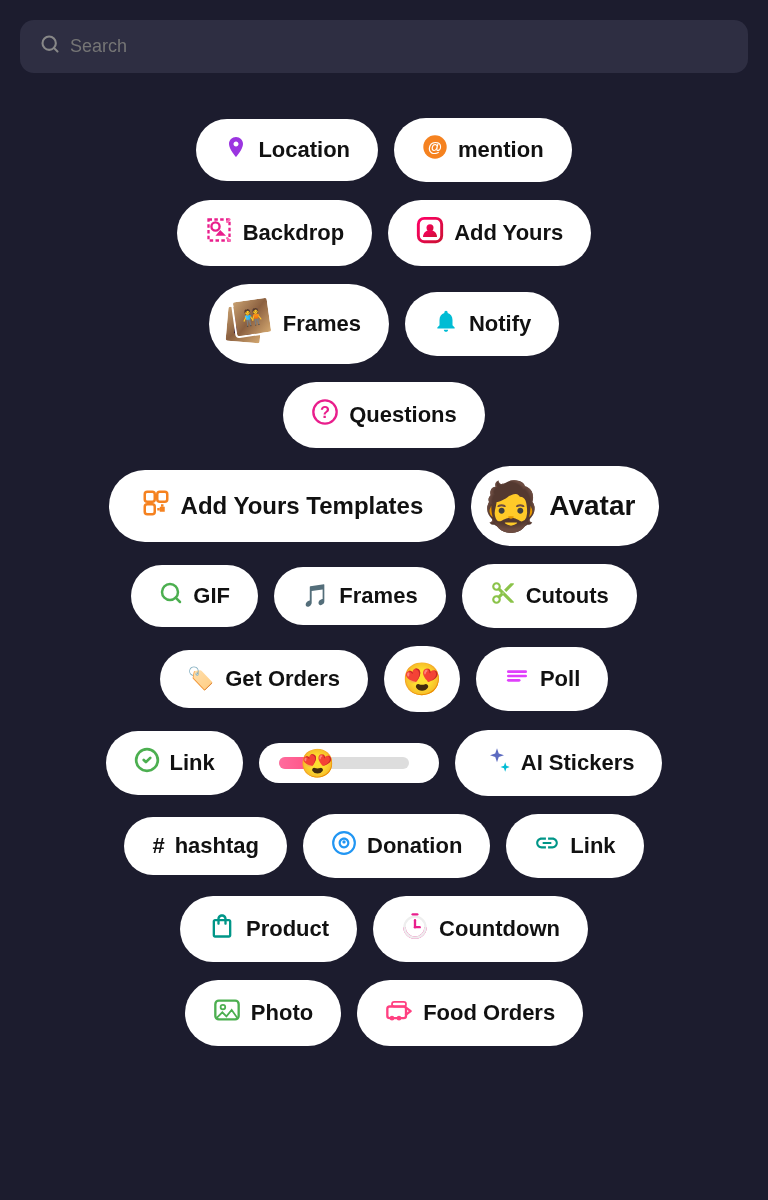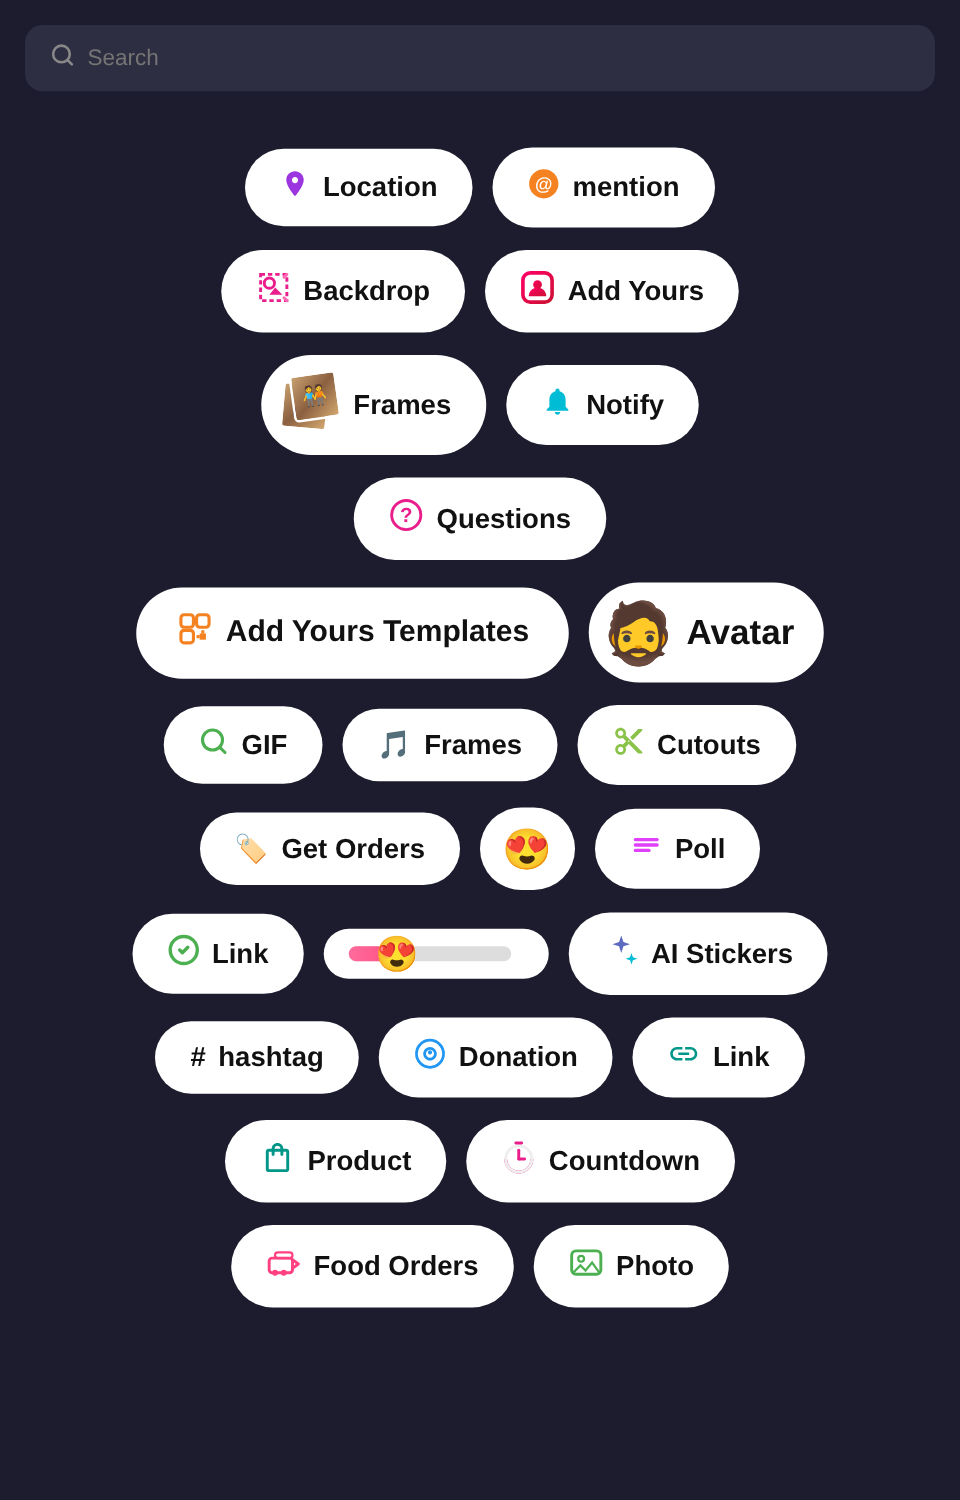--- a/index.html
+++ b/index.html
@@ -433,34 +433,34 @@
           </svg>
       </span>
       <span>Countdown</span>
     </button>
   </div>
 
   <div class="row">
     <button class="sticker-btn">
       <span>
         <svg width="28" height="28" viewBox="0 0 24 24">
+            <rect x="2" y="4" width="20" height="16" rx="3" ry="3" fill="none" stroke="#4caf50" stroke-width="2"></rect>
+            <circle cx="8.5" cy="9.5" r="2" fill="none" stroke="#4caf50" stroke-width="1.5"></circle>
+            <path d="M3 19l5-5 3.5 3.5L16 12l5 7" fill="none" stroke="#4caf50" stroke-width="1.5" stroke-linecap="round"></path>
+          </svg>
+      </span>
+      <span>Photo</span>
+    </button>
+    <button class="sticker-btn">
+      <span>
+        <svg width="28" height="28" viewBox="0 0 24 24">
             <rect x="2" y="9" width="16" height="10" rx="2" fill="none" stroke="#ff4081" stroke-width="2"></rect>
             <path d="M18 10l4 3-4 3" fill="none" stroke="#ff4081" stroke-width="2" stroke-linecap="round" stroke-linejoin="round"></path>
             <circle cx="6" cy="19" r="2" fill="#ff4081"></circle>
             <circle cx="12" cy="19" r="2" fill="#ff4081"></circle>
             <rect x="6" y="5" width="12" height="4" rx="2" fill="none" stroke="#ff4081" stroke-width="1.5"></rect>
           </svg>
       </span>
       <span>Food Orders</span>
     </button>
-    <button class="sticker-btn">
-      <span>
-        <svg width="28" height="28" viewBox="0 0 24 24">
-            <rect x="2" y="4" width="20" height="16" rx="3" ry="3" fill="none" stroke="#4caf50" stroke-width="2"></rect>
-            <circle cx="8.5" cy="9.5" r="2" fill="none" stroke="#4caf50" stroke-width="1.5"></circle>
-            <path d="M3 19l5-5 3.5 3.5L16 12l5 7" fill="none" stroke="#4caf50" stroke-width="1.5" stroke-linecap="round"></path>
-          </svg>
-      </span>
-      <span>Photo</span>
-    </button>
   </div>
 
 </div>
 
 </body></html>

